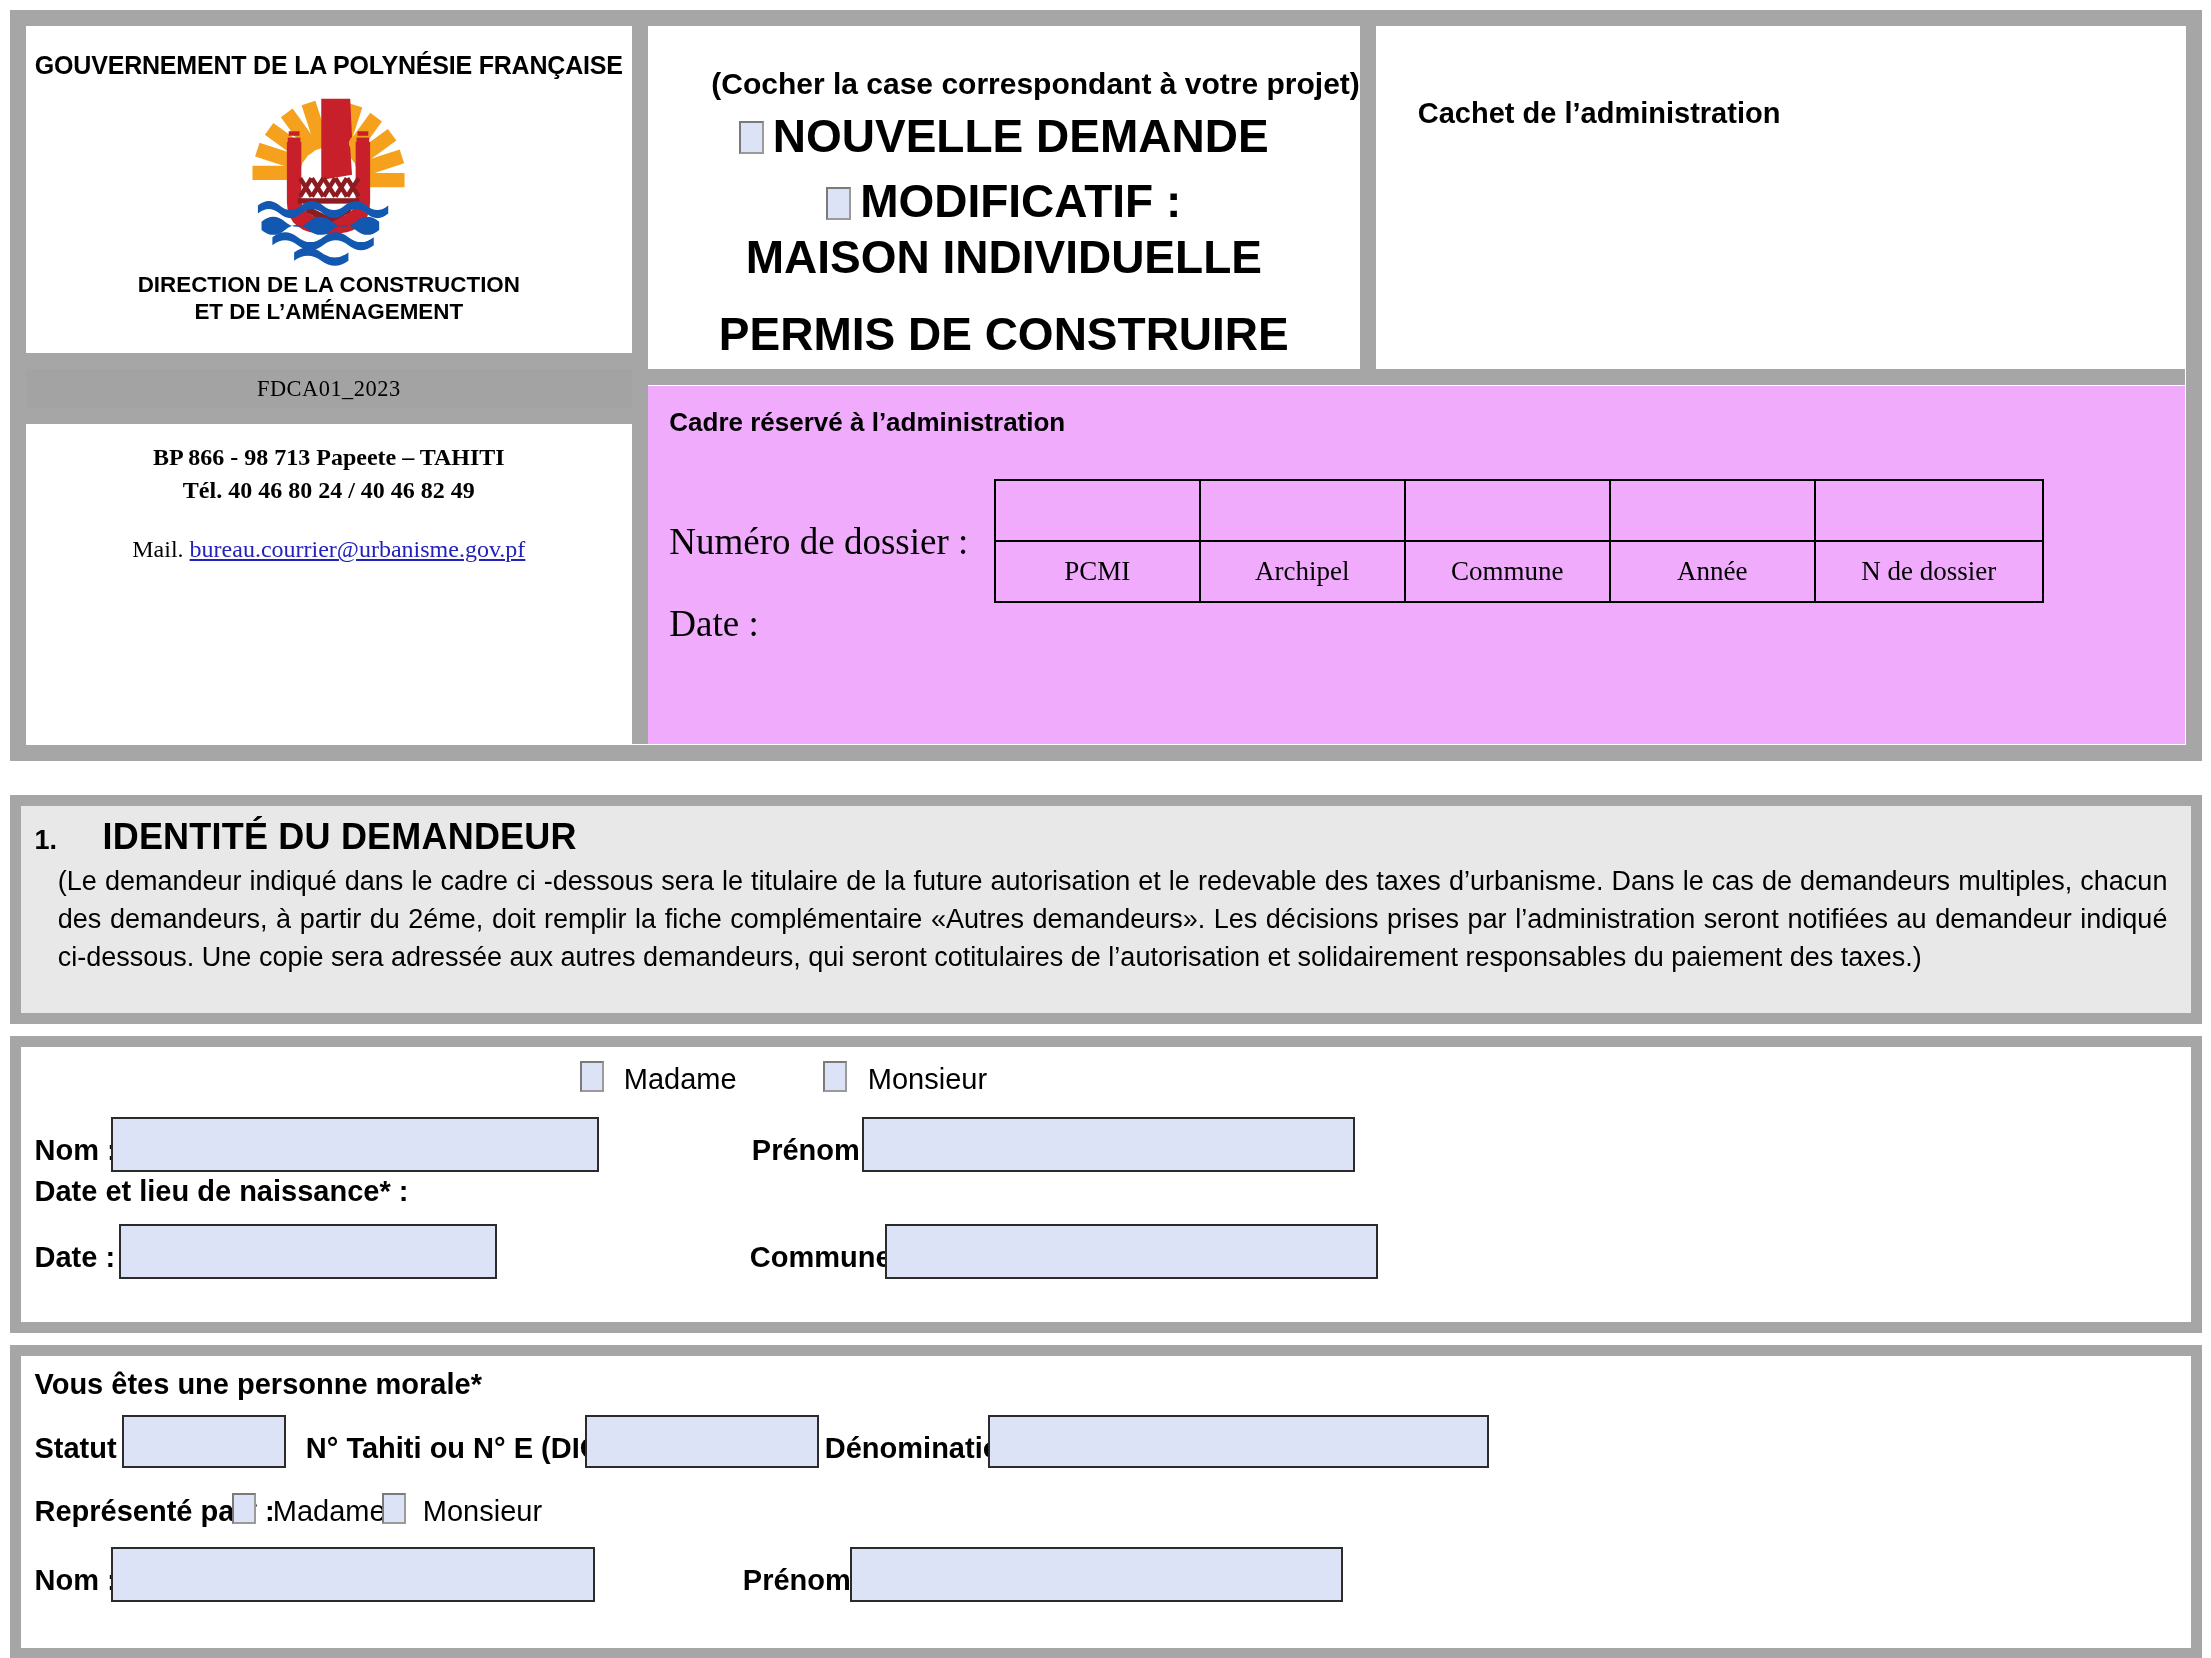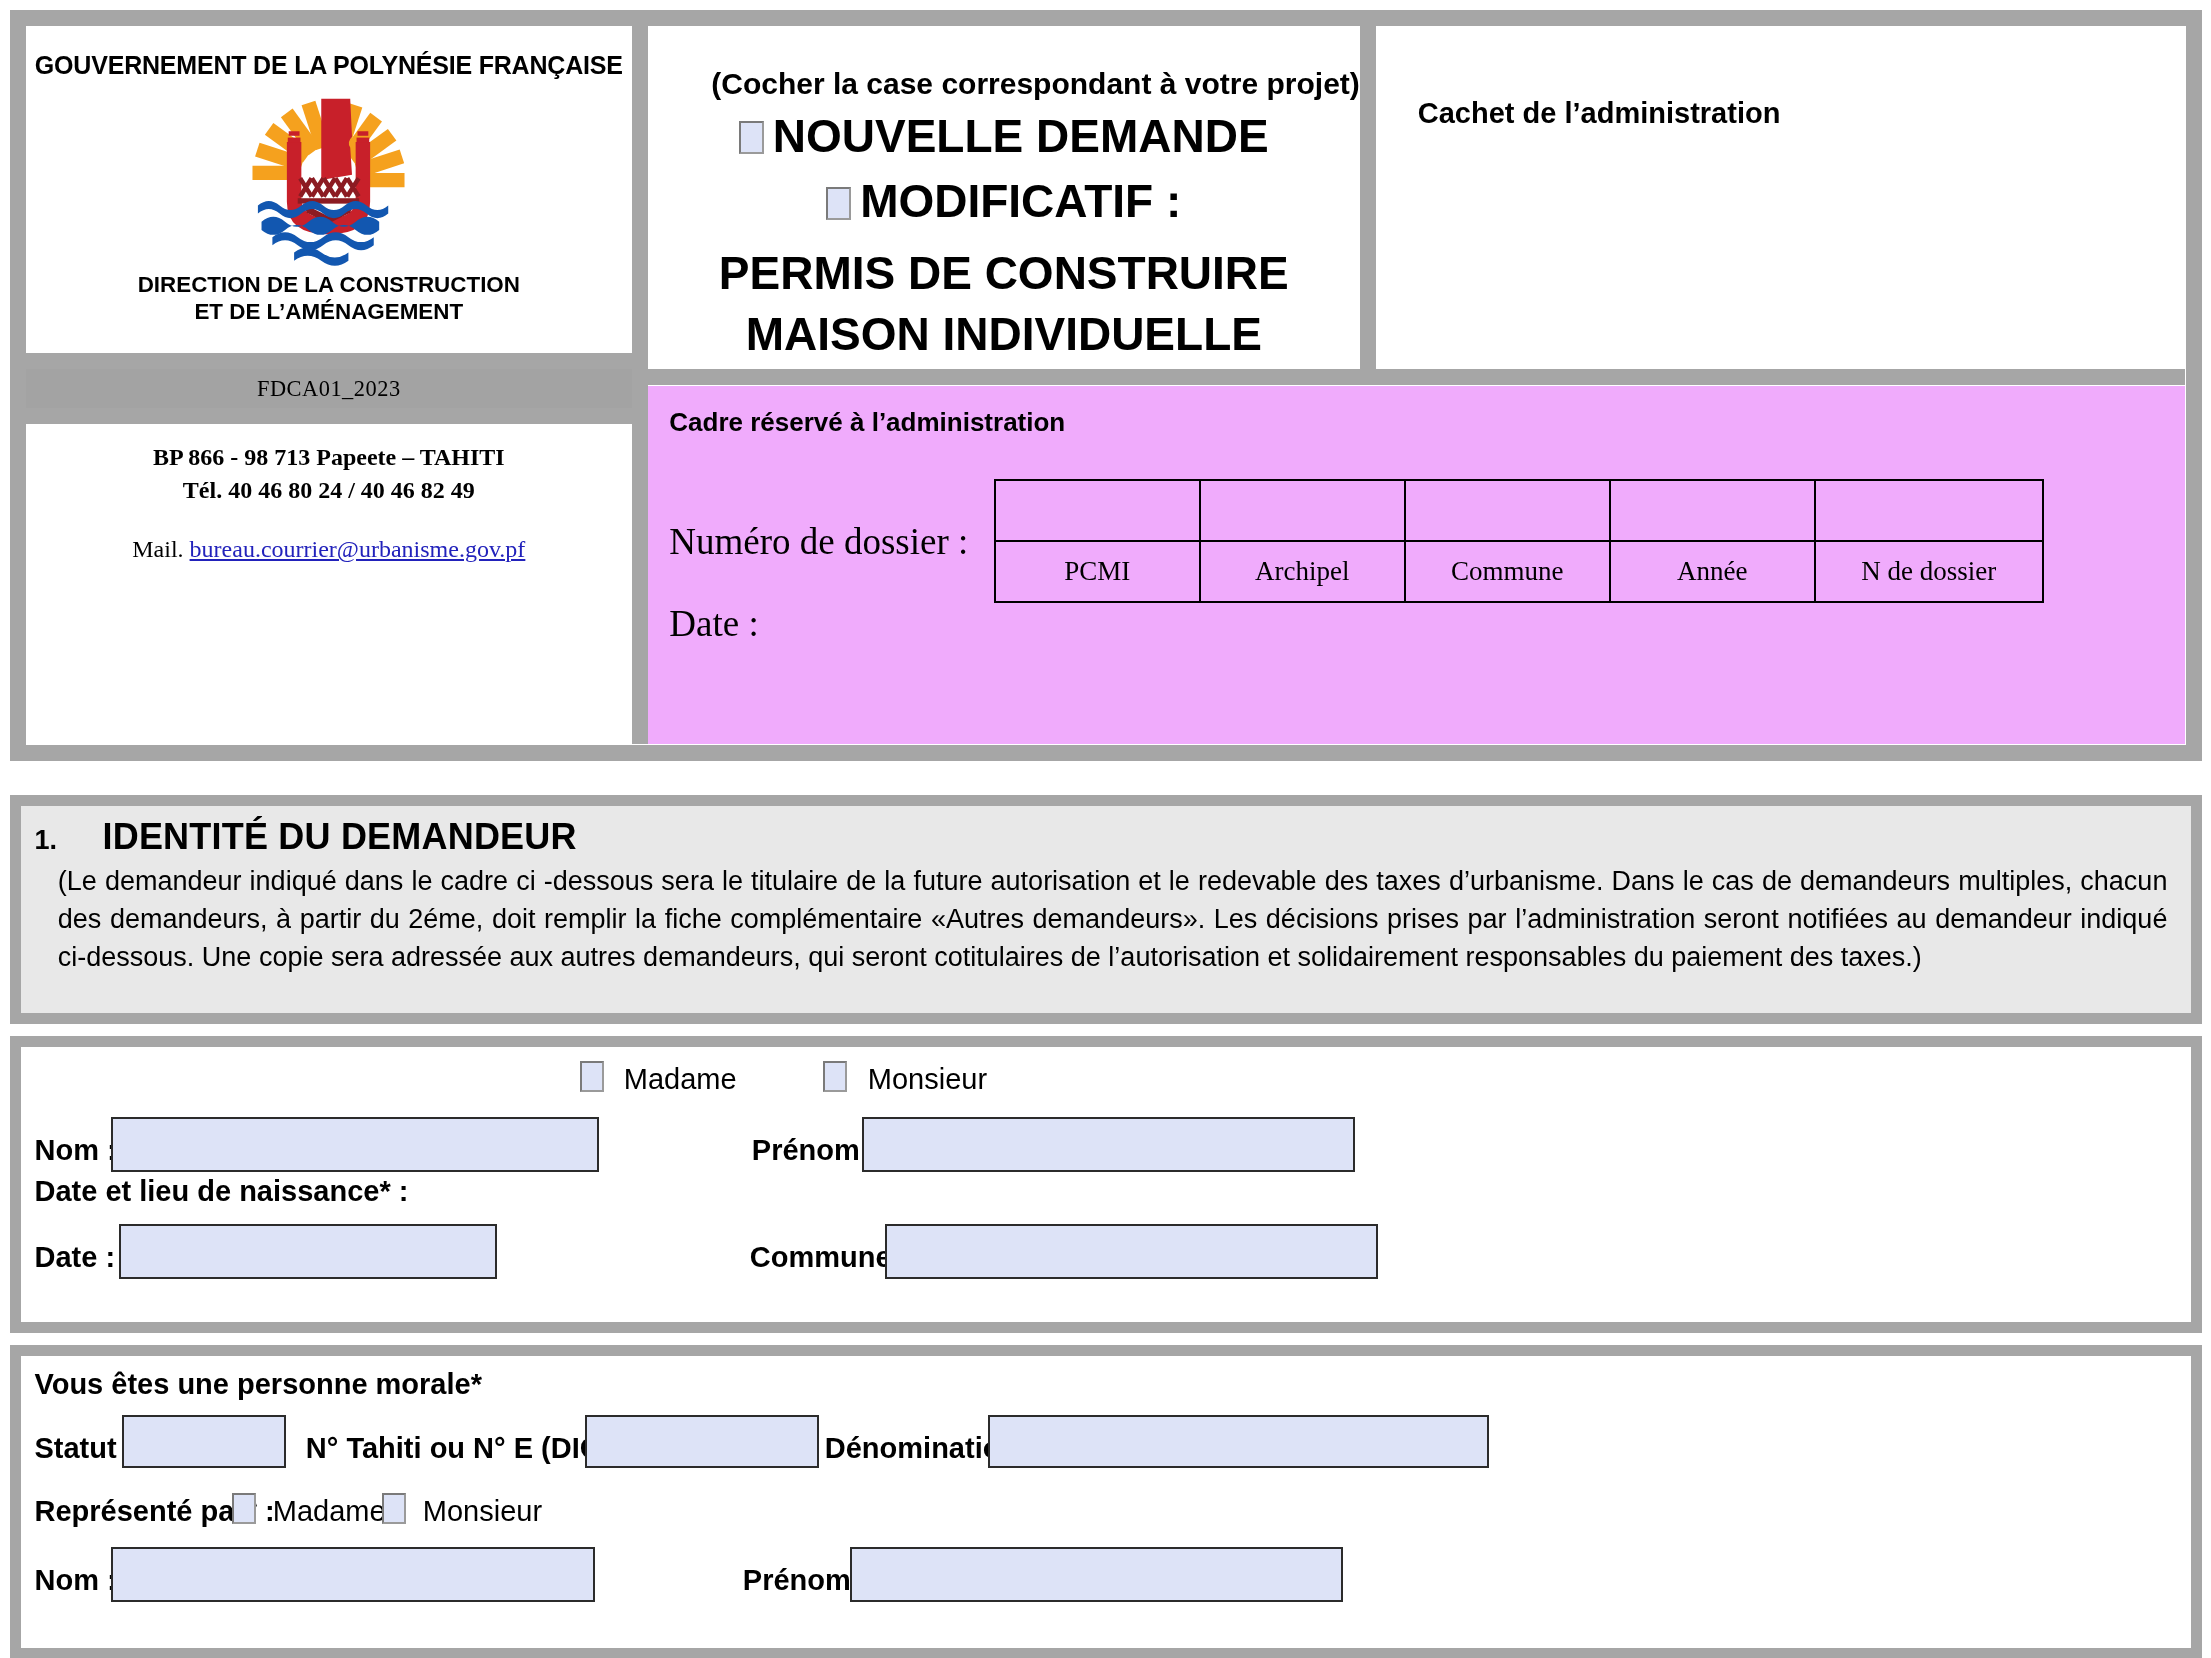--- a/index.html
+++ b/index.html
@@ -472,22 +472,22 @@
       <div class="cocher-line">(Cocher la case correspondant à votre projet)</div>
 
       <div class="big-choice">
         <span class="cb"></span><span>NOUVELLE DEMANDE</span>
       </div>
 
       <div class="big-choice second">
         <span class="cb"></span><span>MODIFICATIF :</span>
       </div>
 
+      <div class="big-line">MAISON INDIVIDUELLE</div>
       <div class="big-line first">PERMIS DE CONSTRUIRE</div>
-      <div class="big-line">MAISON INDIVIDUELLE</div>
     </div>
 
     <div class="vbar-cachet"></div>
 
     <div class="cachet-col">
       <div class="cachet-title">Cachet de l’administration</div>
     </div>
 
     <div class="hbar-mid"></div>
 

